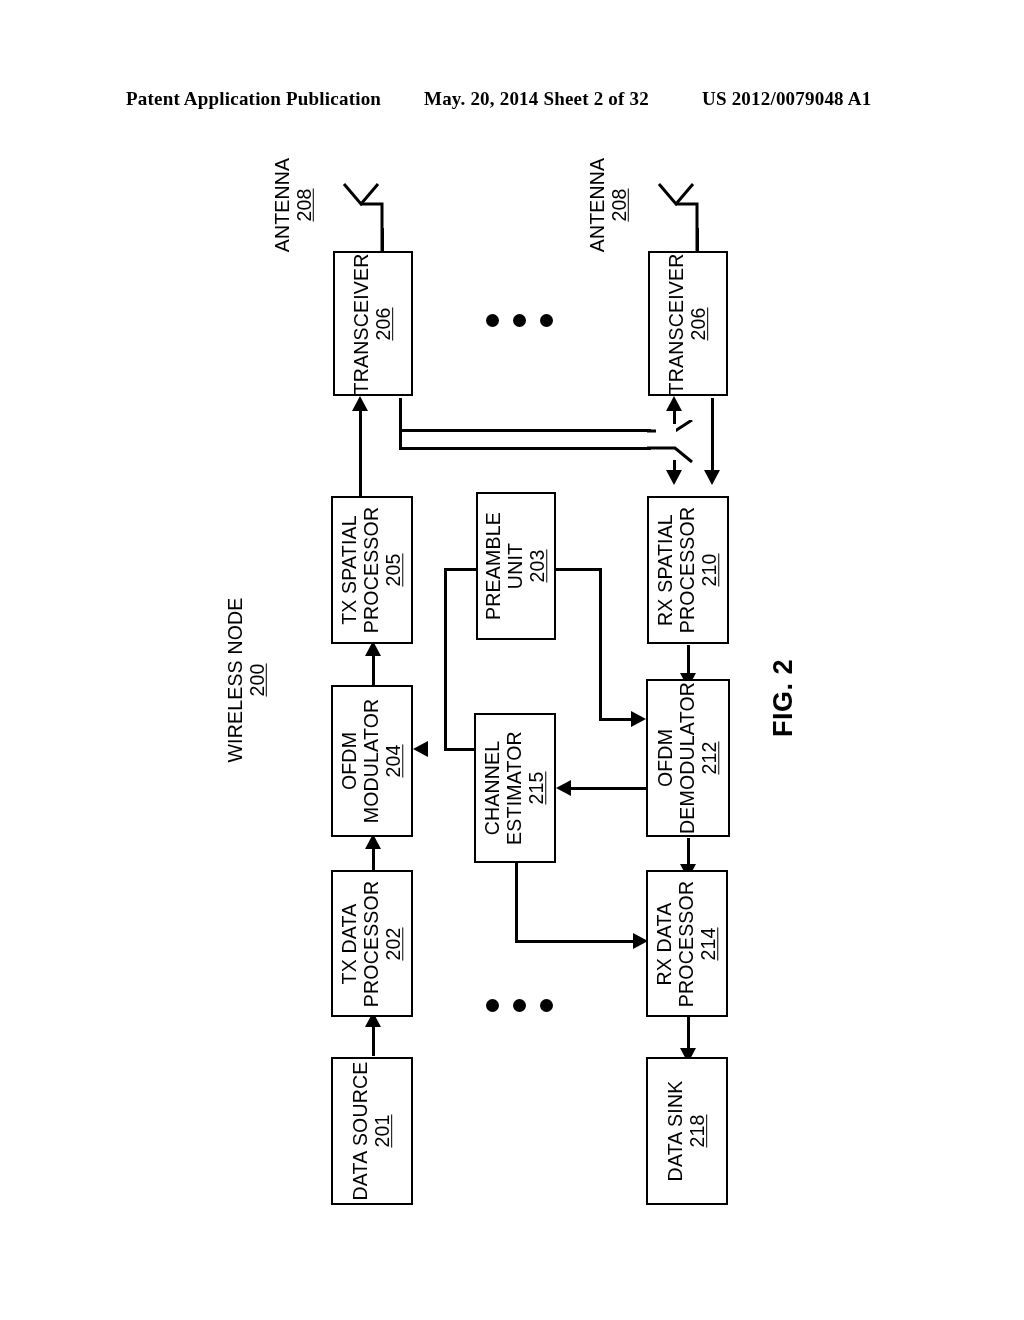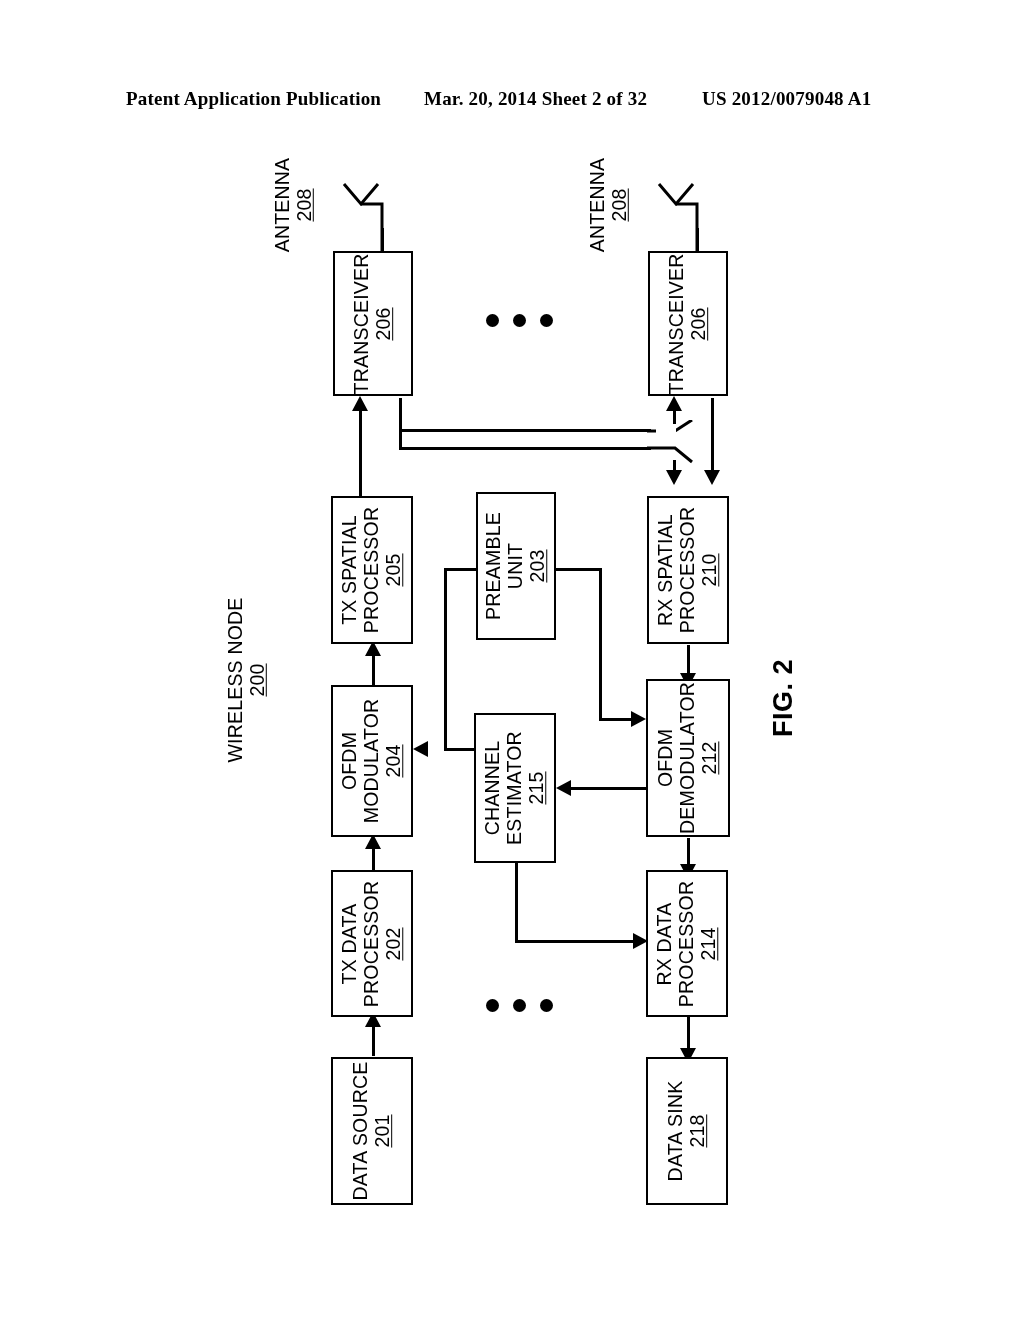--- a/index.html
+++ b/index.html
@@ -143,21 +143,21 @@
     height: 13px;
     border-radius: 50%;
     background: #000;
   }
 </style>
 </head>
 <body>
 
 <div id="patent-header">
   <span class="hdr-left">Patent Application Publication</span>
-  <span class="hdr-mid">Mar. 20, 2014  Sheet 2 of 32</span>
+  <span class="hdr-mid">May. 20, 2014  Sheet 2 of 32</span>
   <span class="hdr-right">US 2012/0079048 A1</span>
 </div>
 
 <div id="figure-canvas">
 
   <svg class="antenna-glyph" style="left:335px; top:178px; width:60px; height:78px;" viewBox="0 0 60 78">
     <polyline points="9,6 26,26 43,6" fill="none" stroke="#000" stroke-width="3"></polyline>
     <polyline points="26,26 47,26 47,74" fill="none" stroke="#000" stroke-width="3"></polyline>
   </svg>
   <div class="rot-label" style="left:293px; top:205px; width:150px;">

